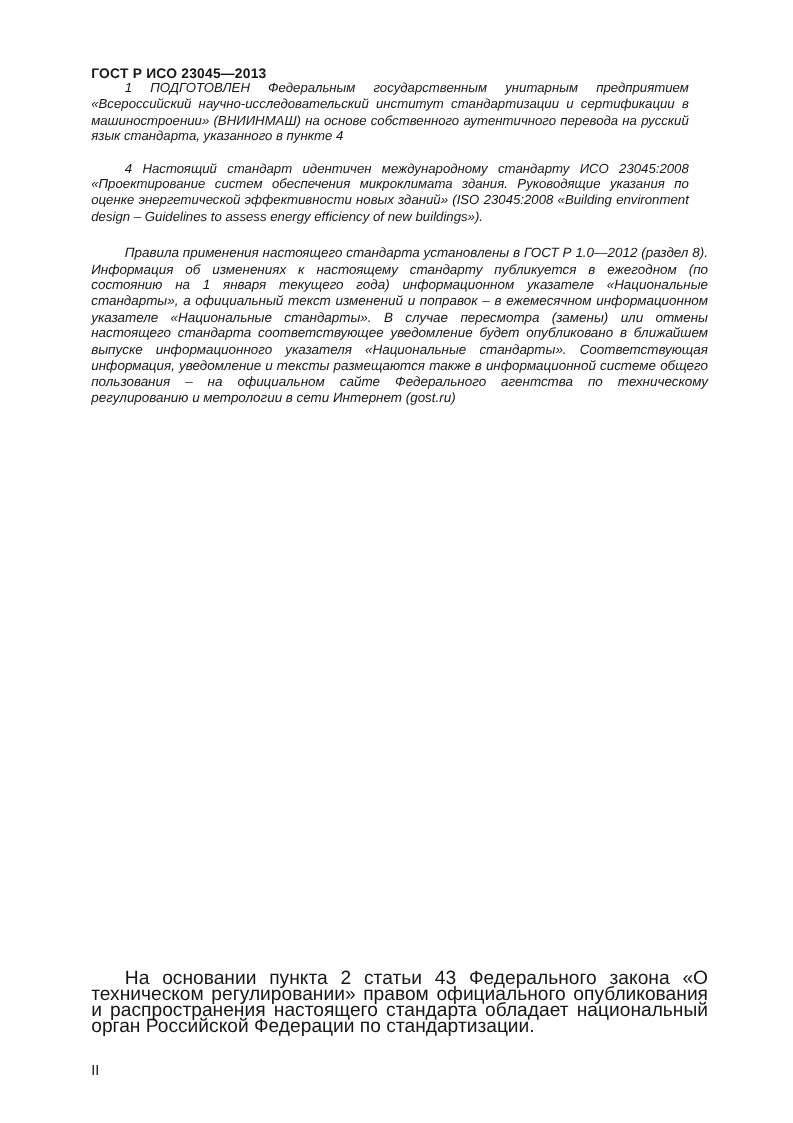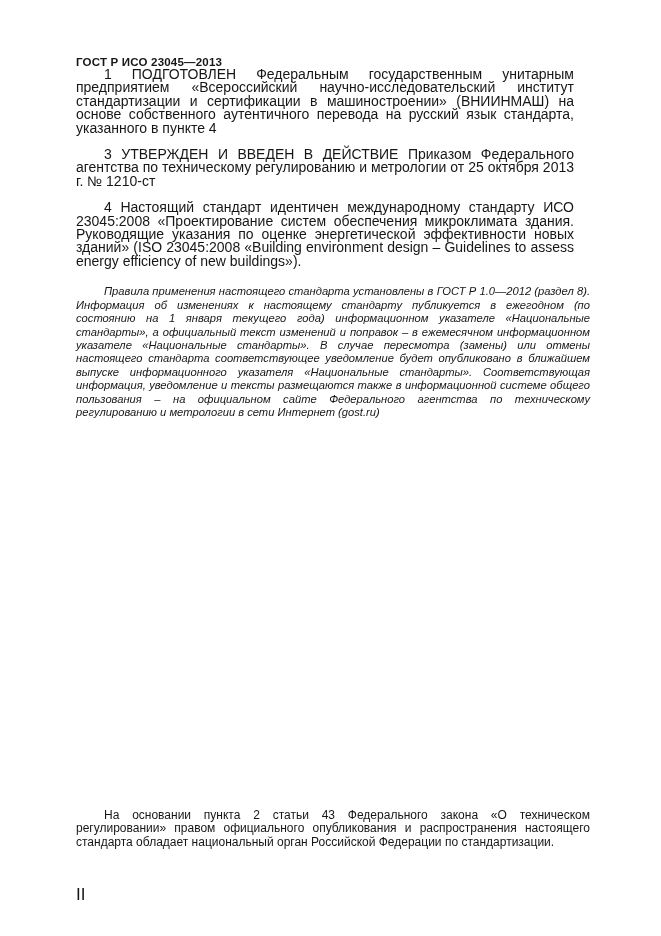--- a/index.html
+++ b/index.html
@@ -28,26 +28,27 @@
     font-weight: bold;
     letter-spacing: 0.2px;
   }
   .fw-title {
     text-align: center;
     font-weight: bold;
     font-size: 12.5px;
     margin: 10px 0 16px 0;
   }
   p.body {
-    font-size: 14px;
+    font-size: 11px;
     line-height: 13.4px;
     text-align: justify;
     text-indent: 28px;
     margin: 0 16px 13px 0;
     hyphens: auto;
+    font-style: italic;
   }
   p.note {
     font-size: 11.2px;
     line-height: 13.4px;
     text-align: justify;
     text-indent: 28px;
     margin: 17px 0 0 0;
     font-style: italic;
     hyphens: auto;
   }
@@ -57,46 +58,45 @@
     left: 76px;
     width: 514px;
     text-align: right;
     font-size: 11.2px;
   }
   .legal {
     position: absolute;
     top: 809px;
     left: 76px;
     width: 514px;
-    font-size: 12px;
+    font-size: 16px;
     line-height: 13.4px;
     text-align: justify;
     text-indent: 28px;
     hyphens: auto;
   }
   .pagenum {
     position: absolute;
     top: 885px;
     left: 76px;
-    font-size: 17px;
+    font-size: 12px;
   }
 </style>
 </head>
 <body>
 
 <div class="page">
 
   <div class="col top-col">
     <div class="doc-code">ГОСТ Р ИСО 23045—2013</div>
 
 
     <p class="body">1 ПОДГОТОВЛЕН Федеральным государственным унитарным предприятием «Всероссийский научно-исследовательский институт стандартизации и сертификации в машиностроении» (ВНИИНМАШ) на основе собственного аутентичного перевода на русский язык стандарта, указанного в пункте 4</p>
 
 
-    <p class="body">3 УТВЕРЖДЕН И ВВЕДЕН В ДЕЙСТВИЕ Приказом Федерального агентства по техническому регулированию и метрологии от 25 октября 2013 г. № 1210-ст</p>
 
     <p class="body">4 Настоящий стандарт идентичен международному стандарту ИСО 23045:2008 «Проектирование систем обеспечения микроклимата здания. Руководящие указания по оценке энергетической эффективности новых зданий» (ISO 23045:2008 «Building environment design –  Guidelines to assess energy efficiency of new buildings»).</p>
 
 
     <p class="note">Правила применения настоящего стандарта установлены в ГОСТ Р 1.0—2012 (раздел 8). Информация об изменениях к настоящему стандарту публикуется в ежегодном (по состоянию на 1 января текущего года)  информационном указателе «Национальные стандарты», а официальный текст изменений и поправок – в ежемесячном  информационном указателе «Национальные стандарты». В случае пересмотра (замены) или отмены настоящего стандарта соответствующее уведомление будет опубликовано в ближайшем выпуске информационного указателя «Национальные стандарты». Соответствующая информация, уведомление и тексты размещаются также в информационной системе общего пользования – на официальном сайте Федерального агентства по техническому регулированию и метрологии в сети Интернет (gost.ru)</p>
   </div>
 
 
   <div class="legal">На основании пункта 2 статьи 43 Федерального закона «О техническом регулировании» правом официального опубликования и распространения настоящего стандарта обладает национальный орган Российской Федерации по стандартизации.</div>
 

